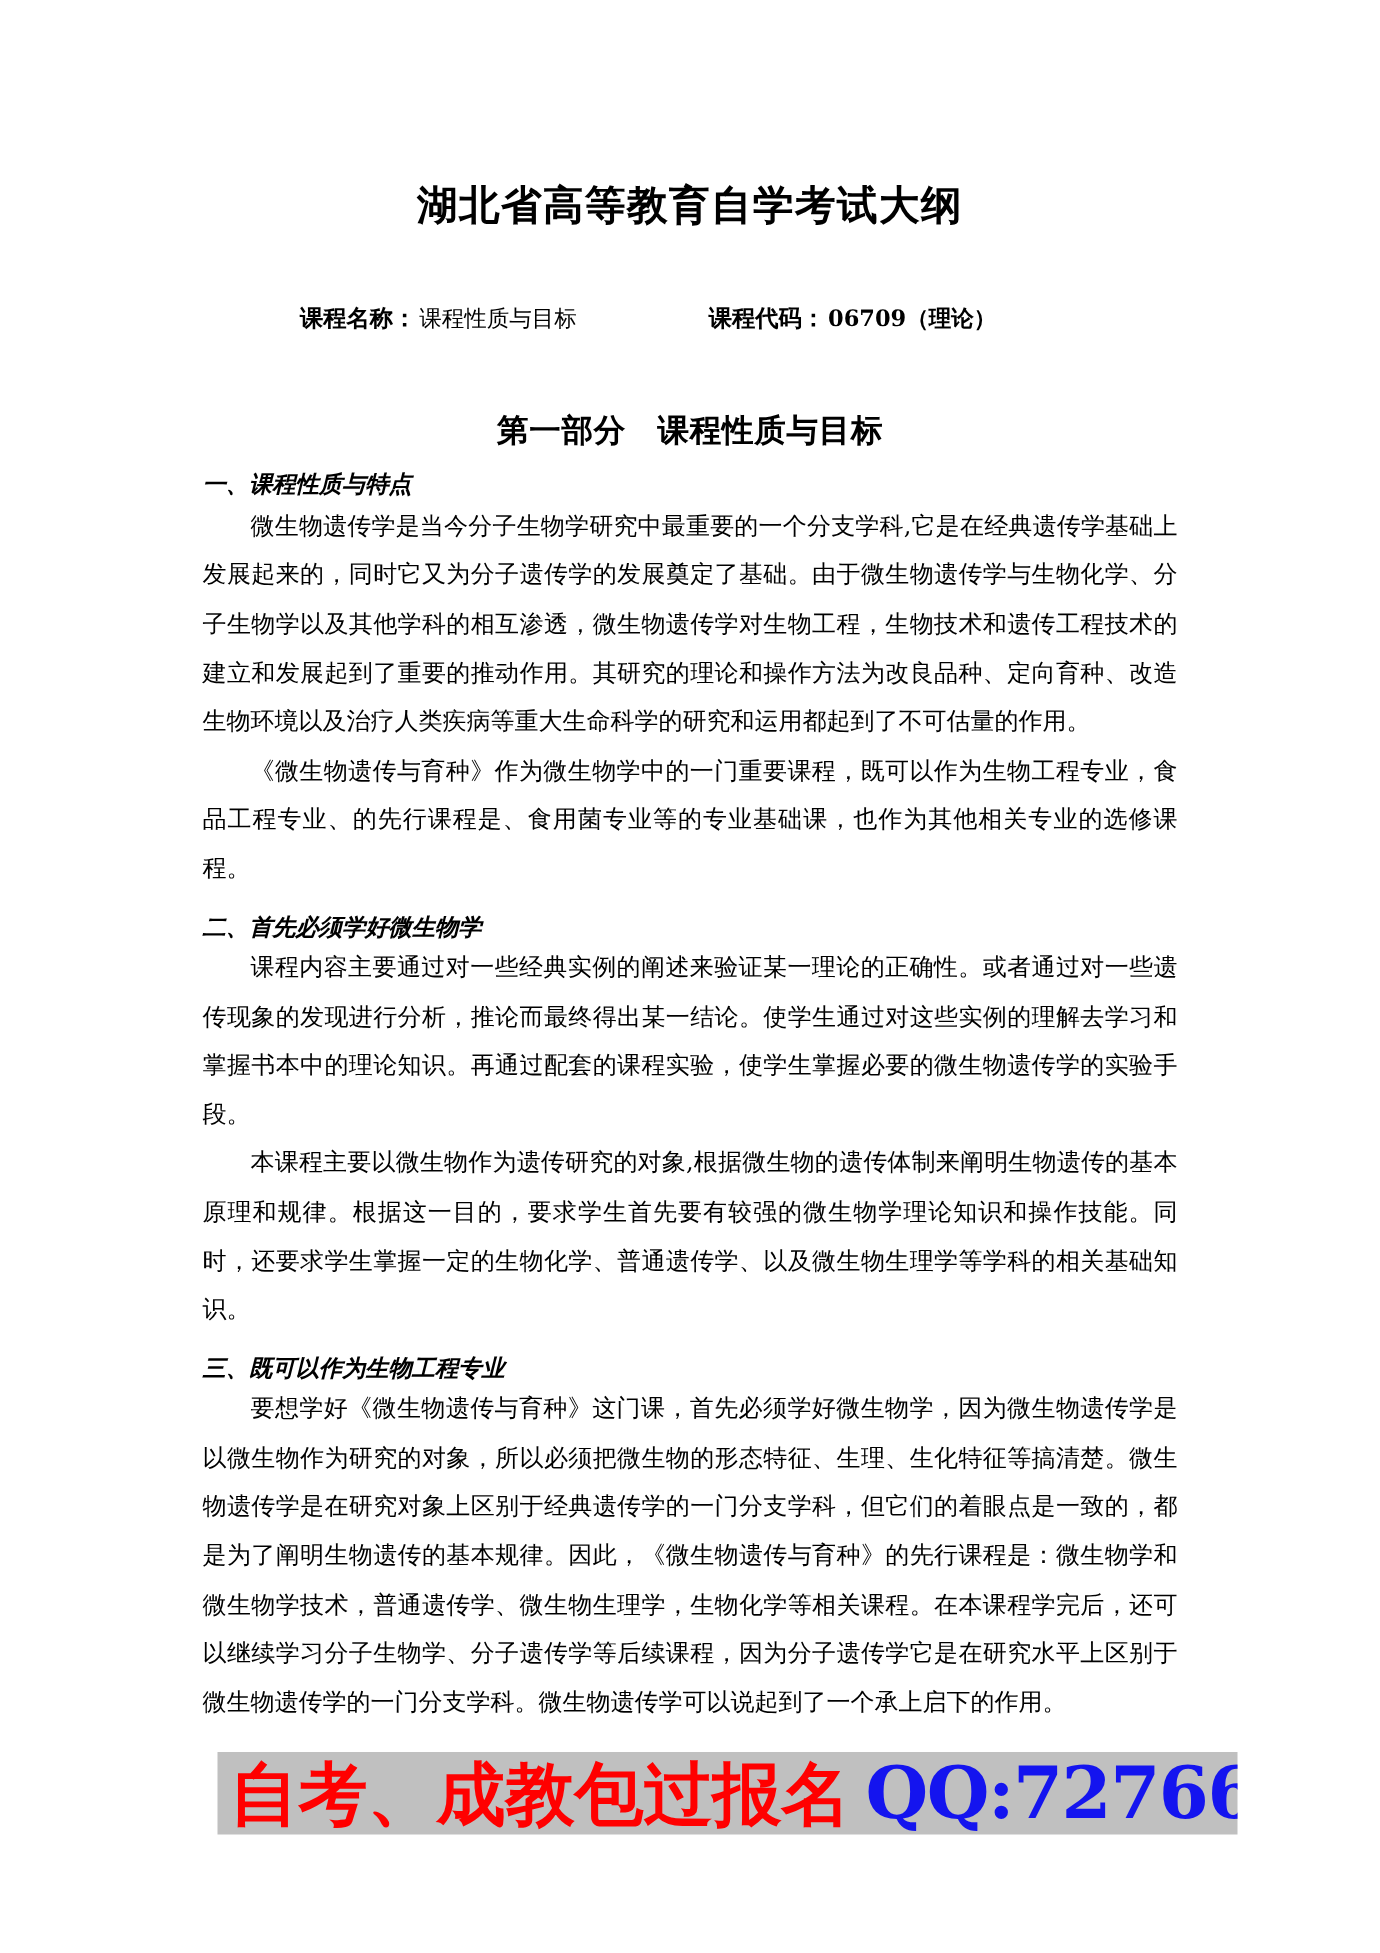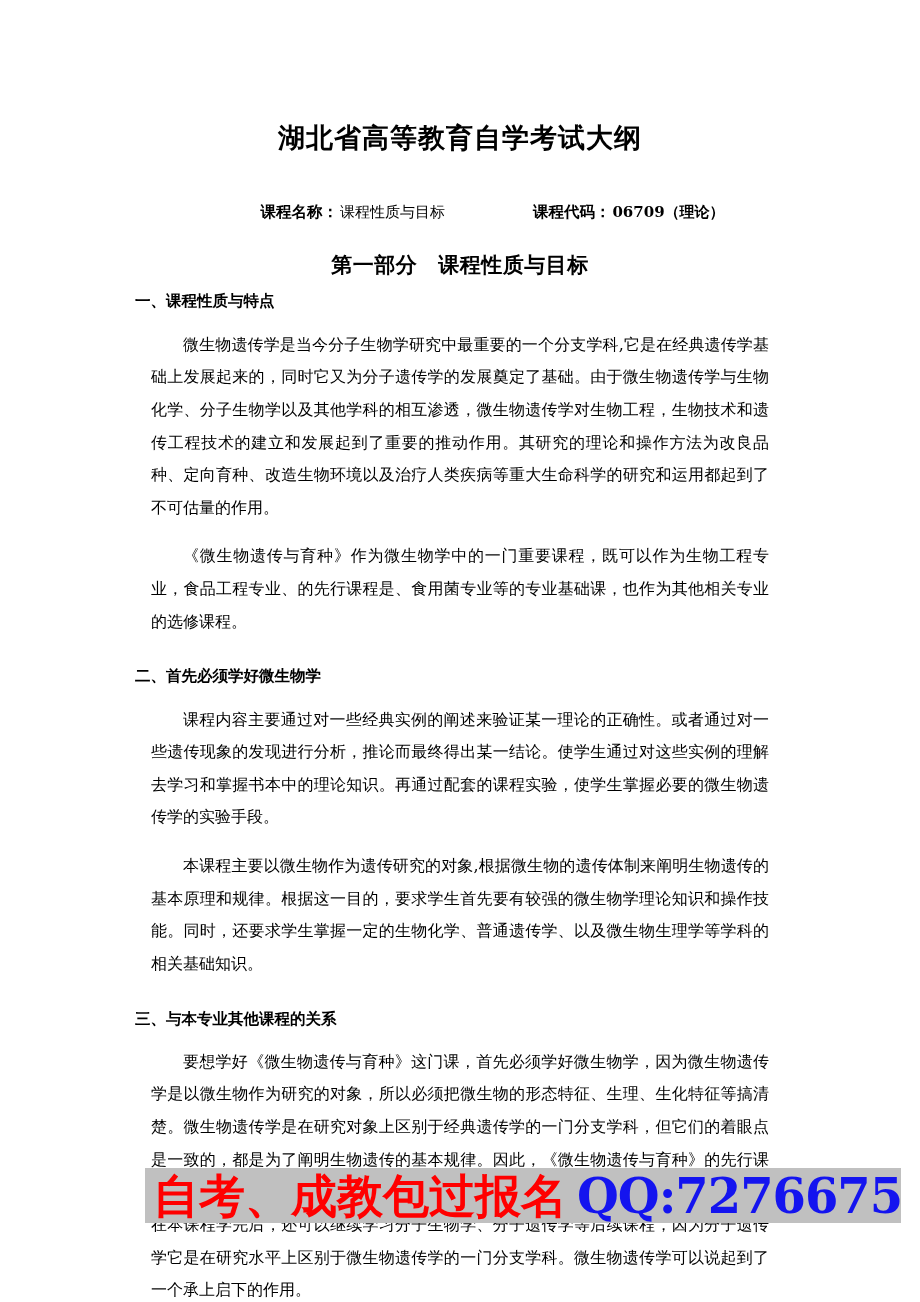--- a/index.html
+++ b/index.html
@@ -32,21 +32,21 @@
     font-weight: bold;
     letter-spacing: 1px;
     margin: 0;
     padding-top: 110px;
     line-height: 1.2;
   }
 
   
   .meta-row {
     display: flex;
-    justify-content: center;
+    justify-content: flex-start;
     align-items: baseline;
     margin-top: 47px;
     padding-left: 65px;
     font-size: 15px;
     line-height: 1.4;
   }
   .meta-block {
     display: flex;
     align-items: baseline;
     white-space: nowrap;
@@ -72,49 +72,50 @@
     text-align: center;
     font-size: 21px;
     font-weight: bold;
     margin: 0;
     letter-spacing: 0.5px;
   }
   .part-heading .gap {
     display: inline-block;
     width: 21px;
   }
-  #part-one-heading { margin-top: 28px; }
+  #part-one-heading { margin-top: 50px; }
   #part-two-heading { margin-top: 44px; }
 
   
   .section-heading {
     font-size: 15.5px;
     font-weight: bold;
     margin: 0;
     line-height: 1.5;
     padding-top: 10px;
+    font-style: italic;
   }
 
   
   .para {
     font-size: 16px;
     line-height: 2.04;
-    margin: 16px;
+    margin: 0;
     text-align: justify;
     text-justify: inter-ideograph;
     text-indent: 2em;
     word-break: break-all;
   }
 
   
   .advert-banner {
     position: absolute;
     left: 145px;
     top: 1168px;
-    width: 756px;
+    width: 680px;
     height: 55px;
     background: #c0c0c0;
     display: flex;
     align-items: center;
     justify-content: flex-start;
     box-sizing: border-box;
     padding-left: 8px;
     overflow: hidden;
   }
   .advert-cn {
@@ -160,21 +161,21 @@
   </h2>
 
   <h3 class="section-heading">一、课程性质与特点</h3>
   <p class="para">微生物遗传学是当今分子生物学研究中最重要的一个分支学科,它是在经典遗传学基础上发展起来的，同时它又为分子遗传学的发展奠定了基础。由于微生物遗传学与生物化学、分子生物学以及其他学科的相互渗透，微生物遗传学对生物工程，生物技术和遗传工程技术的建立和发展起到了重要的推动作用。其研究的理论和操作方法为改良品种、定向育种、改造生物环境以及治疗人类疾病等重大生命科学的研究和运用都起到了不可估量的作用。</p>
   <p class="para">《微生物遗传与育种》作为微生物学中的一门重要课程，既可以作为生物工程专业，食品工程专业、的先行课程是、食用菌专业等的专业基础课，也作为其他相关专业的选修课程。</p>
 
   <h3 class="section-heading">二、首先必须学好微生物学</h3>
   <p class="para">课程内容主要通过对一些经典实例的阐述来验证某一理论的正确性。或者通过对一些遗传现象的发现进行分析，推论而最终得出某一结论。使学生通过对这些实例的理解去学习和掌握书本中的理论知识。再通过配套的课程实验，使学生掌握必要的微生物遗传学的实验手段。</p>
   <p class="para">本课程主要以微生物作为遗传研究的对象,根据微生物的遗传体制来阐明生物遗传的基本原理和规律。根据这一目的，要求学生首先要有较强的微生物学理论知识和操作技能。同时，还要求学生掌握一定的生物化学、普通遗传学、以及微生物生理学等学科的相关基础知识。</p>
 
-  <h3 class="section-heading">三、与本专业其他课程的关系</h3>
+  <h3 class="section-heading">三、既可以作为生物工程专业</h3>
   <p class="para">要想学好《微生物遗传与育种》这门课，首先必须学好微生物学，因为微生物遗传学是以微生物作为研究的对象，所以必须把微生物的形态特征、生理、生化特征等搞清楚。微生物遗传学是在研究对象上区别于经典遗传学的一门分支学科，但它们的着眼点是一致的，都是为了阐明生物遗传的基本规律。因此，《微生物遗传与育种》的先行课程是：微生物学和微生物学技术，普通遗传学、微生物生理学，生物化学等相关课程。在本课程学完后，还可以继续学习分子生物学、分子遗传学等后续课程，因为分子遗传学它是在研究水平上区别于微生物遗传学的一门分支学科。微生物遗传学可以说起到了一个承上启下的作用。</p>
 
   <h2 class="part-heading" id="part-two-heading">
     <span>第二部分</span><span class="gap"></span><span>考核内容与考核目标</span>
   </h2>
 
   <div class="advert-banner">
     <span class="advert-cn">自考、成教包过报名</span>
     <span class="advert-qq">QQ:727667515</span>
   </div>

